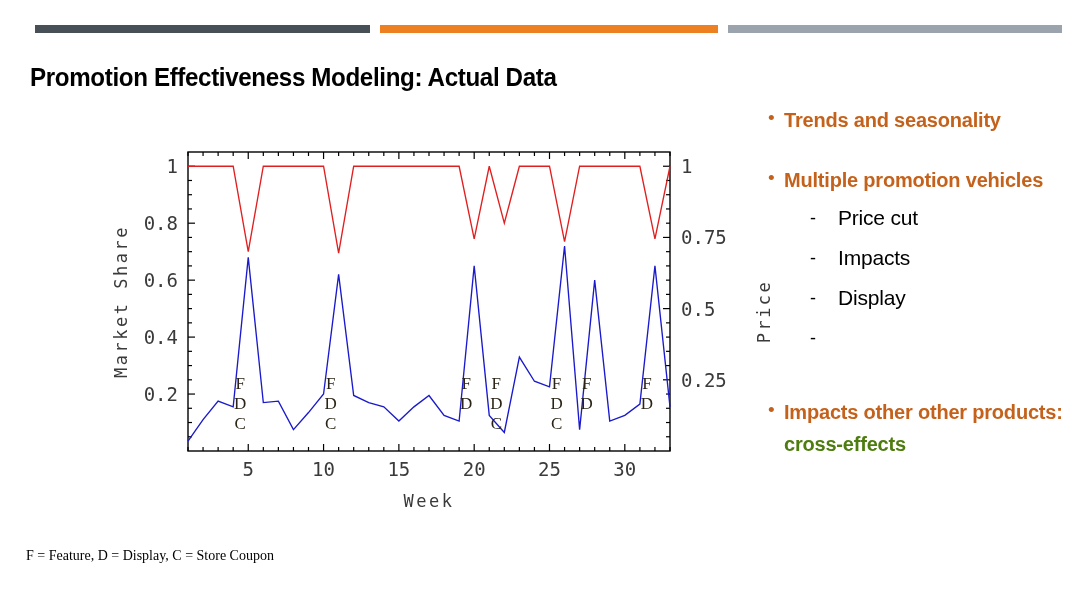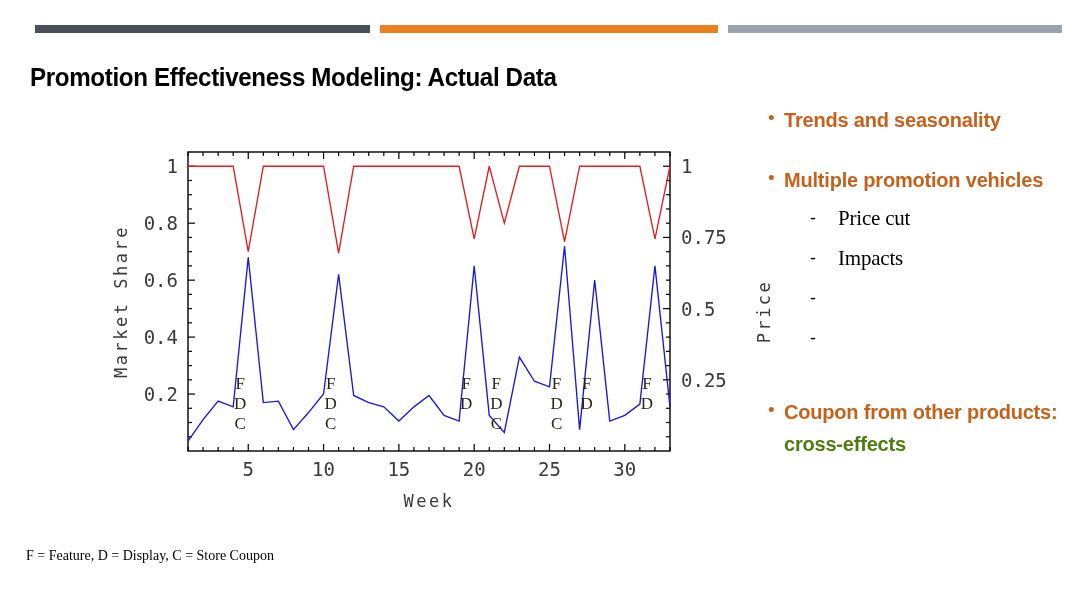--- a/index.html
+++ b/index.html
@@ -98,21 +98,20 @@
     flex: 0 0 28px;
     color: #000000;
     font-size: 18px;
     line-height: 40px;
   }
   .subitem-text {
     font-size: 21px;
     color: #000000;
     line-height: 40px;
     letter-spacing: -0.2px;
-    font-family: Liberation Serif, serif;
   }
   .spacer-sm { height: 26px; }
   .spacer-md { height: 38px; }
 
   
   #footnote {
     position: absolute;
     left: 26px; top: 548px;
     font-family: "Liberation Serif", "DejaVu Serif", serif;
     font-size: 14px;
@@ -297,27 +296,28 @@
   <div class="subitem-row">
     <div class="subitem-dash">-</div>
     <div class="subitem-text">Price cut</div>
   </div>
   <div class="subitem-row">
     <div class="subitem-dash">-</div>
     <div class="subitem-text">Impacts</div>
   </div>
   <div class="subitem-row">
     <div class="subitem-dash">-</div>
+    <div class="subitem-text">Display</div>
   </div>
   <div class="subitem-row">
     <div class="subitem-dash">-</div>
   </div>
 
   <div class="spacer-md"></div>
 
   <div class="bullet-row">
     <div class="bullet-dot">•</div>
-    <div class="bullet-text"><span>Coupon from other products: </span><span class="plain-bold">cross-effects</span></div>
+    <div class="bullet-text"><span>Impacts other other products: </span><span class="plain-bold">cross-effects</span></div>
   </div>
 
 </div>
 
 <div id="footnote">F = Feature, D = Display, C = Store Coupon</div>
 
 </body></html>

